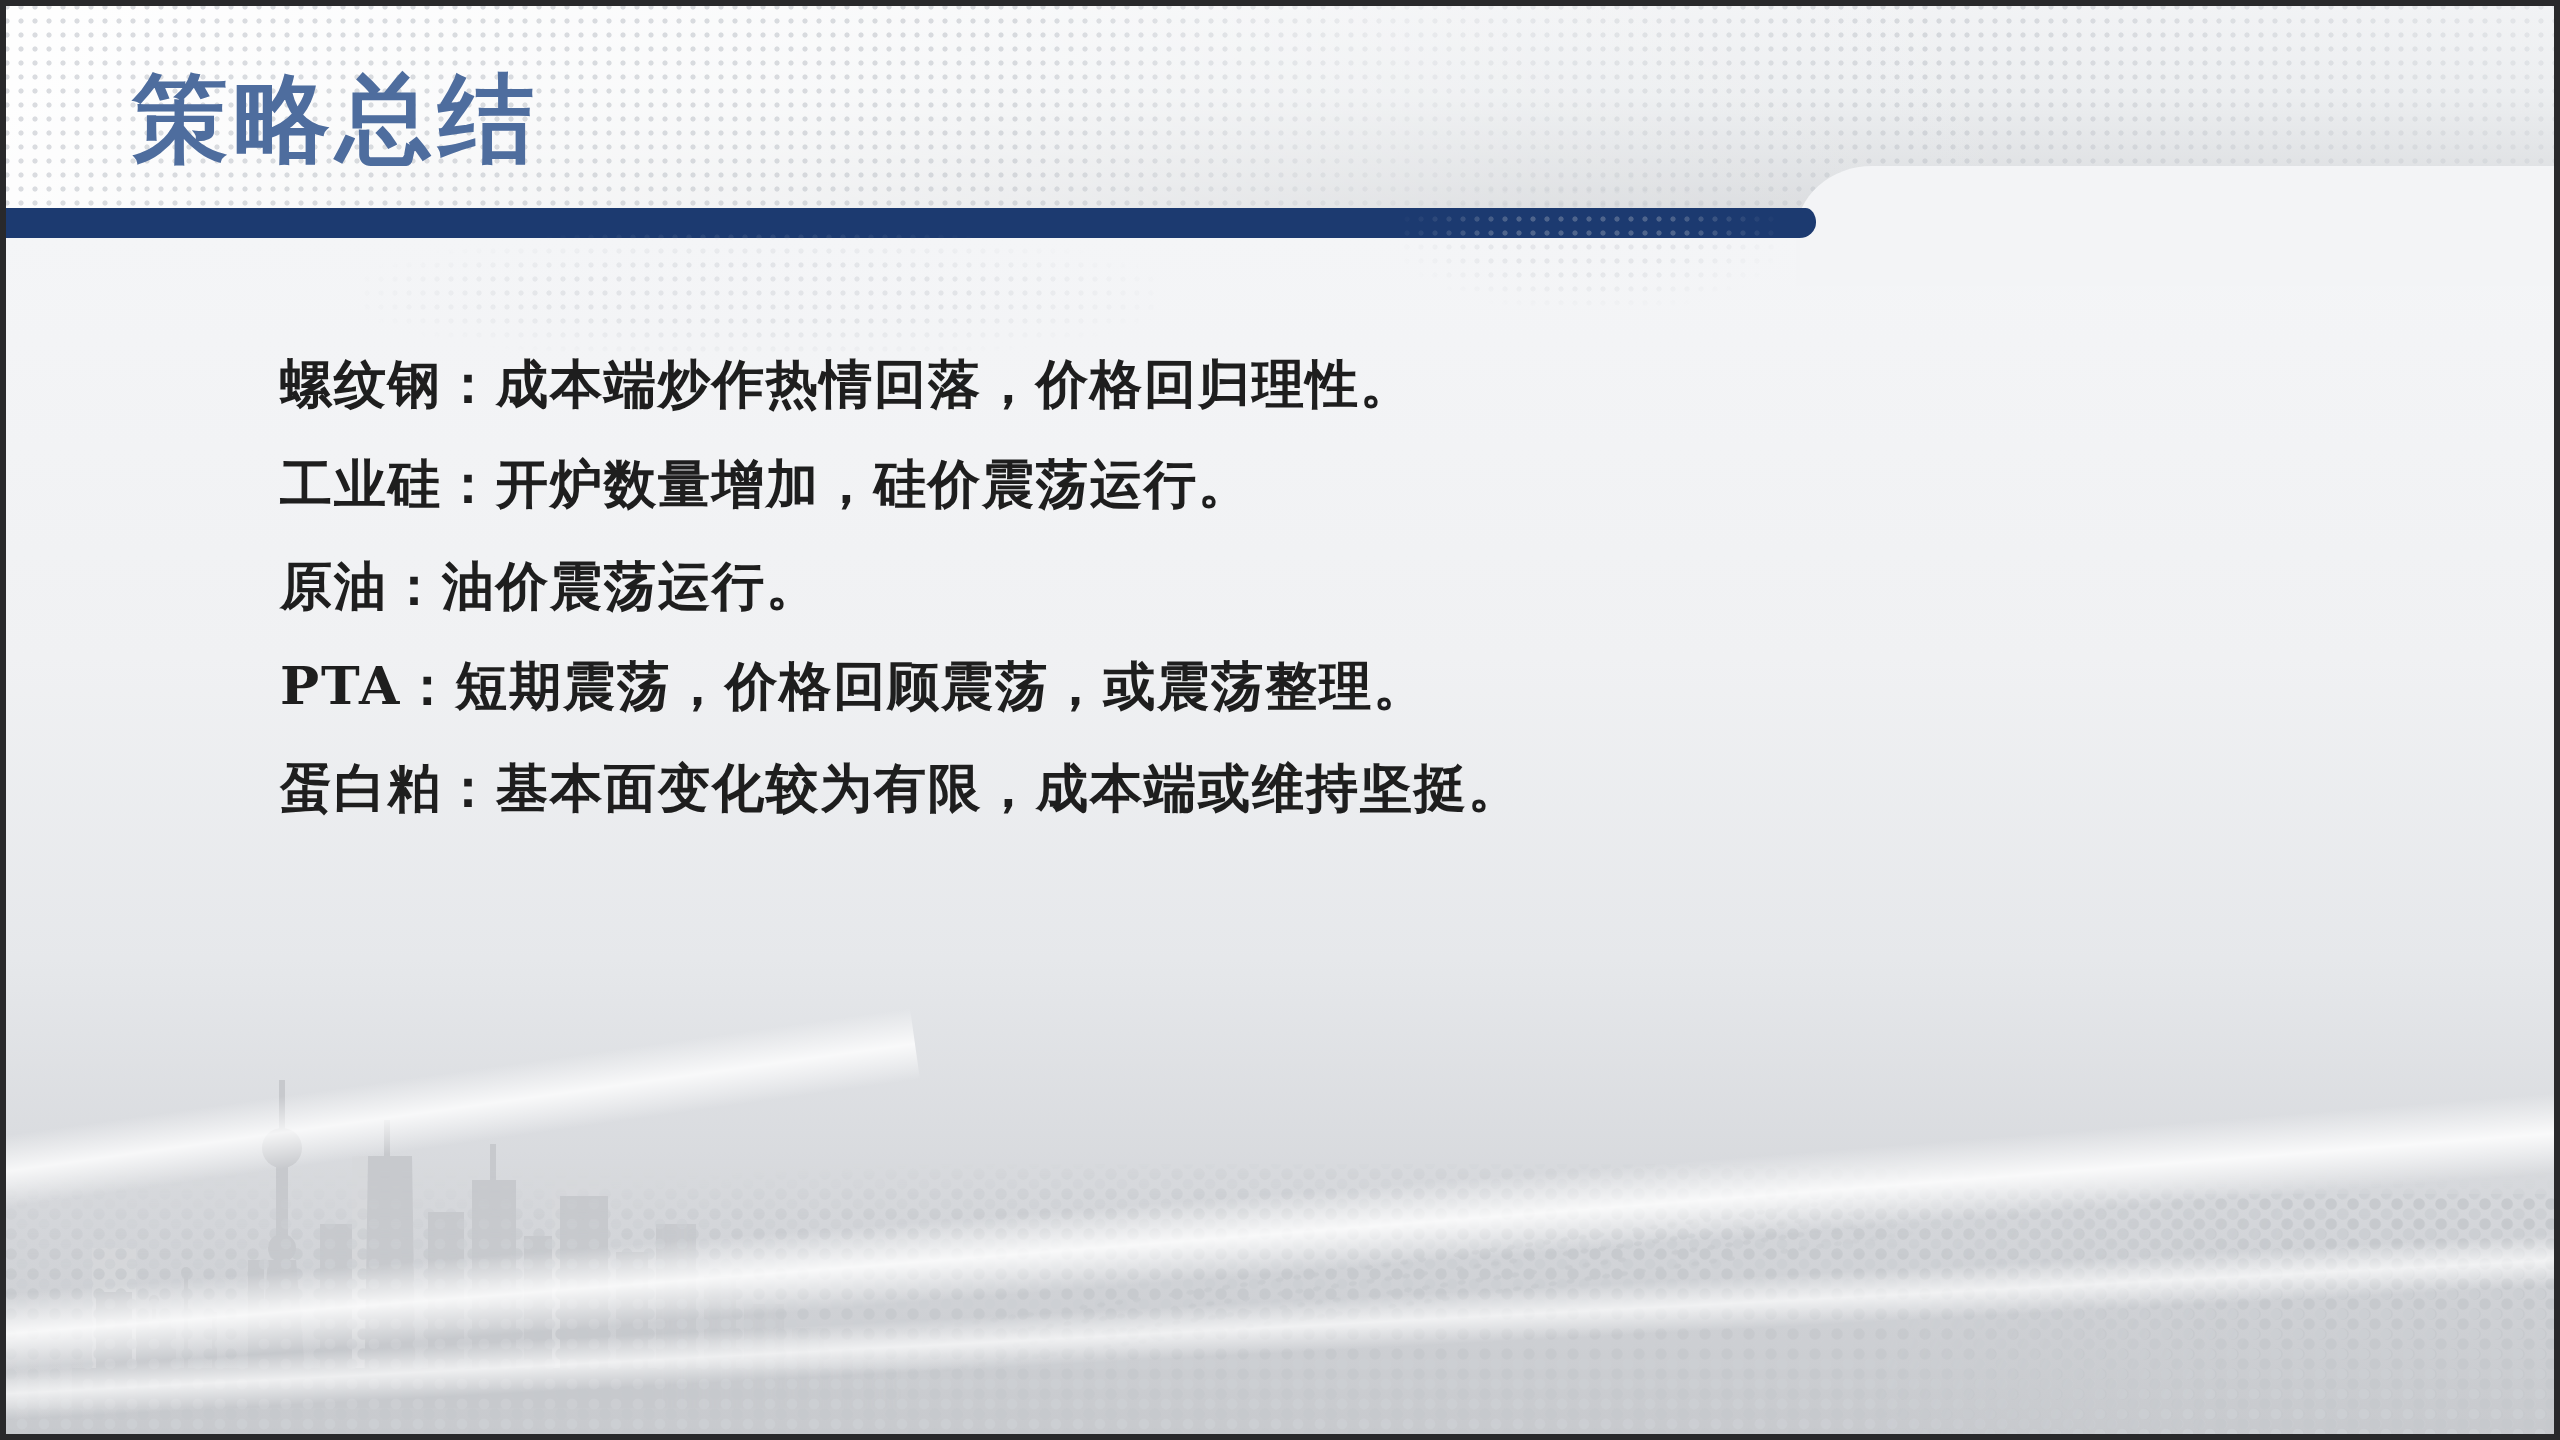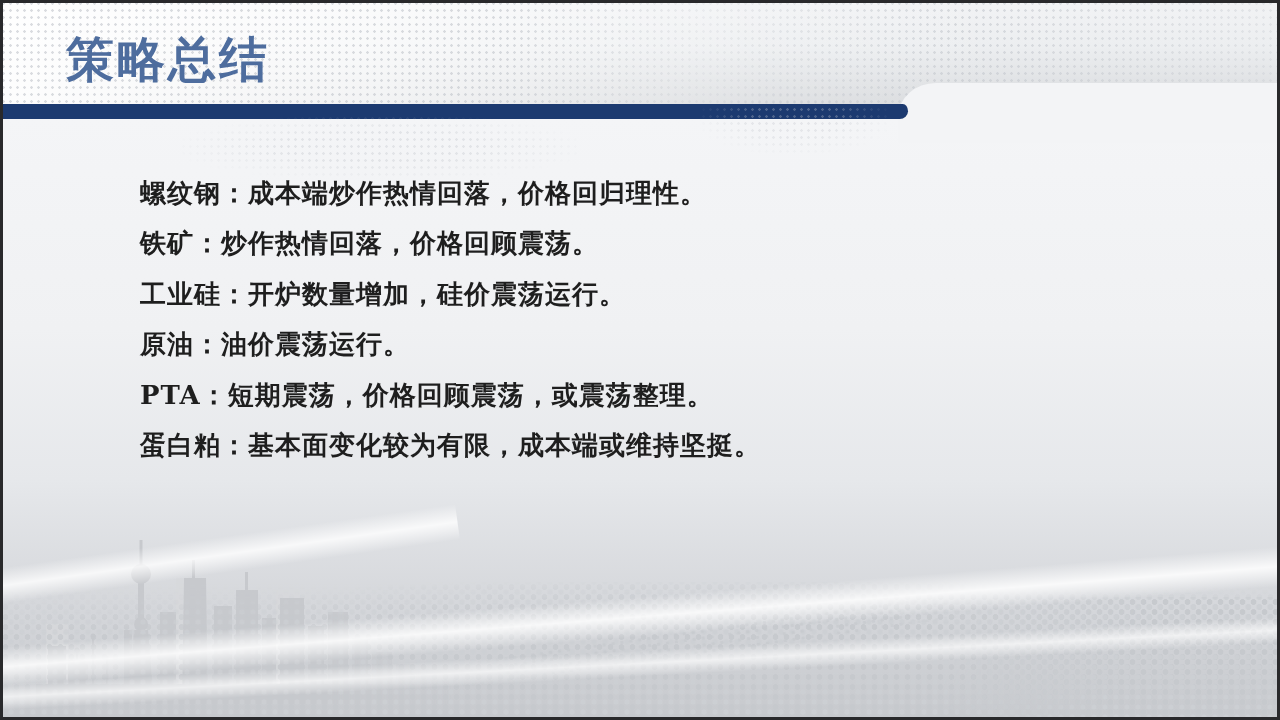--- a/index.html
+++ b/index.html
@@ -166,21 +166,20 @@
   <div class="halftone halftone-corner"></div>
   <div class="dash-band"></div>
   <div class="sweep sweep-3"></div>
   <div class="sweep sweep-1"></div>
   <div class="sweep sweep-2"></div>
 
   <div class="title">策略总结</div>
 
   <div class="strategy-list">
     <div class="strategy-line">螺纹钢：成本端炒作热情回落，价格回归理性。</div>
-    <div class="strategy-line">铁矿：炒作热情回落，价格回顾震荡。</div>
     <div class="strategy-line">工业硅：开炉数量增加，硅价震荡运行。</div>
     <div class="strategy-line">原油：油价震荡运行。</div>
     <div class="strategy-line">PTA：短期震荡，价格回顾震荡，或震荡整理。</div>
     <div class="strategy-line">蛋白粕：基本面变化较为有限，成本端或维持坚挺。</div>
   </div>
 
   <div class="frame"></div>
 </div>
 
 </body></html>

